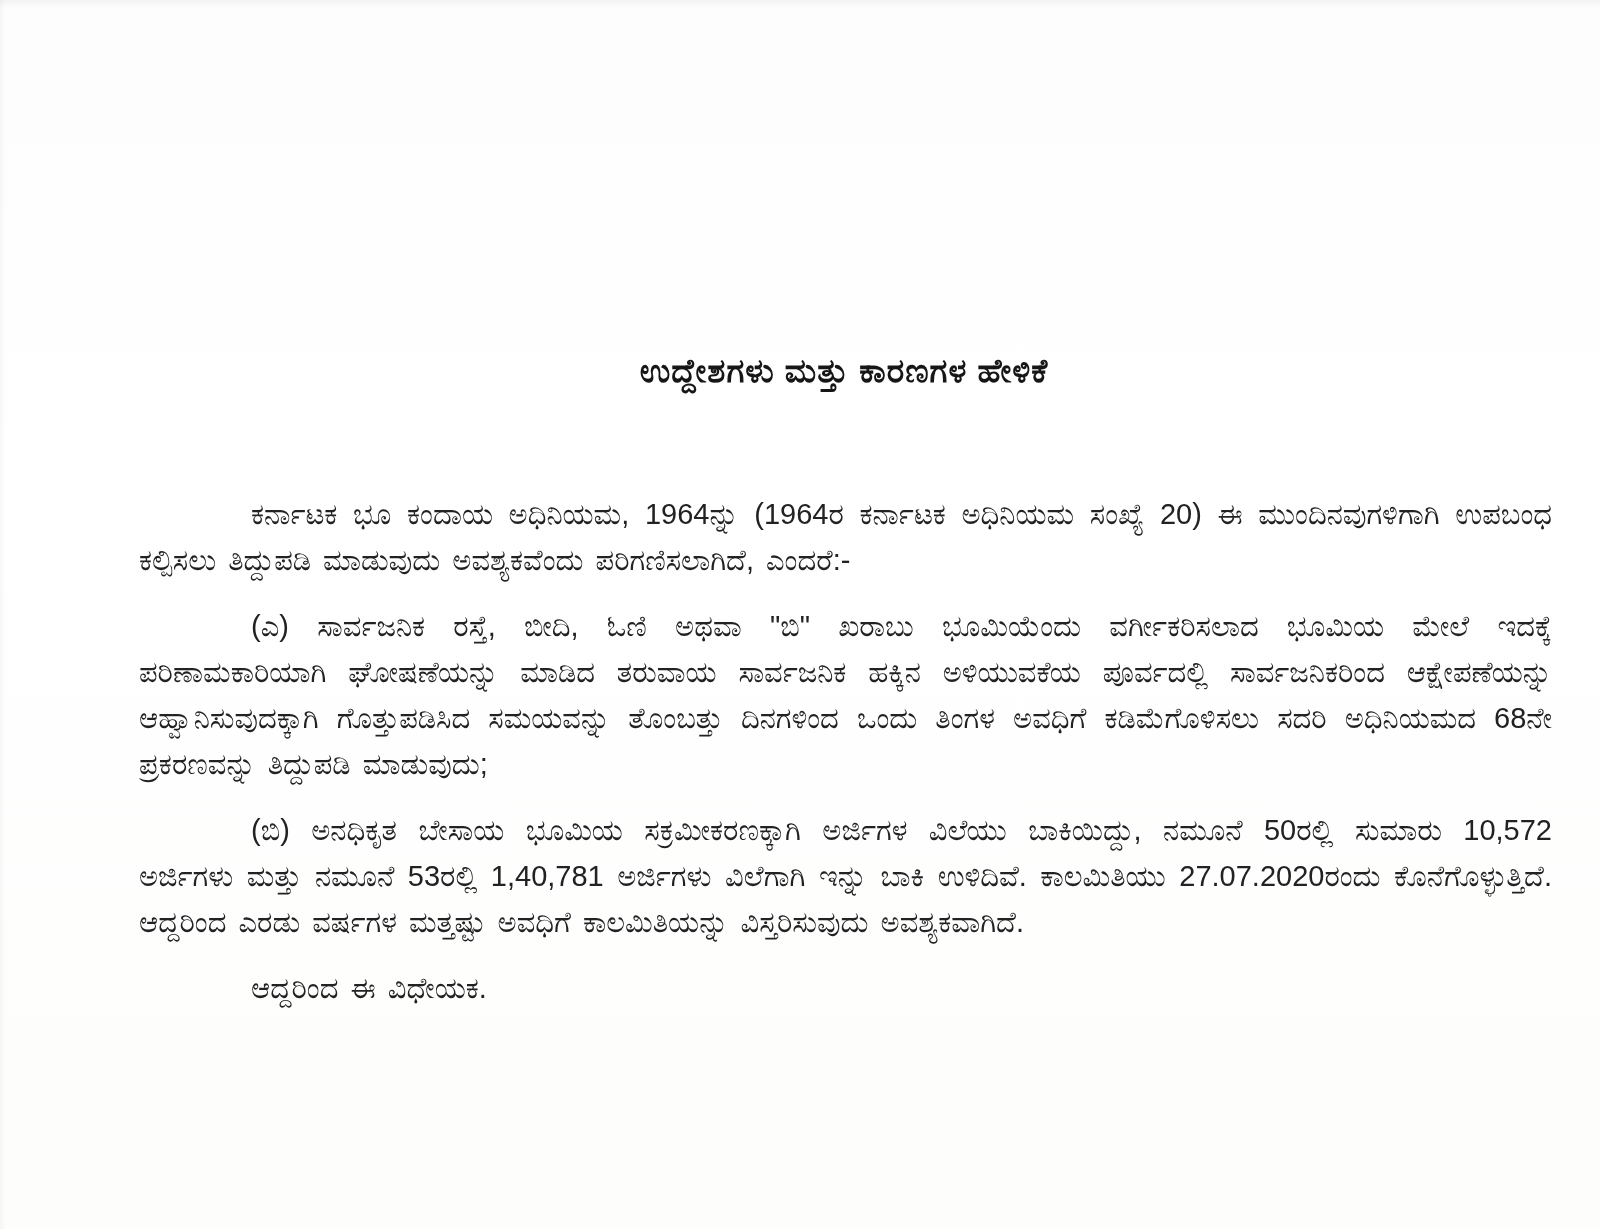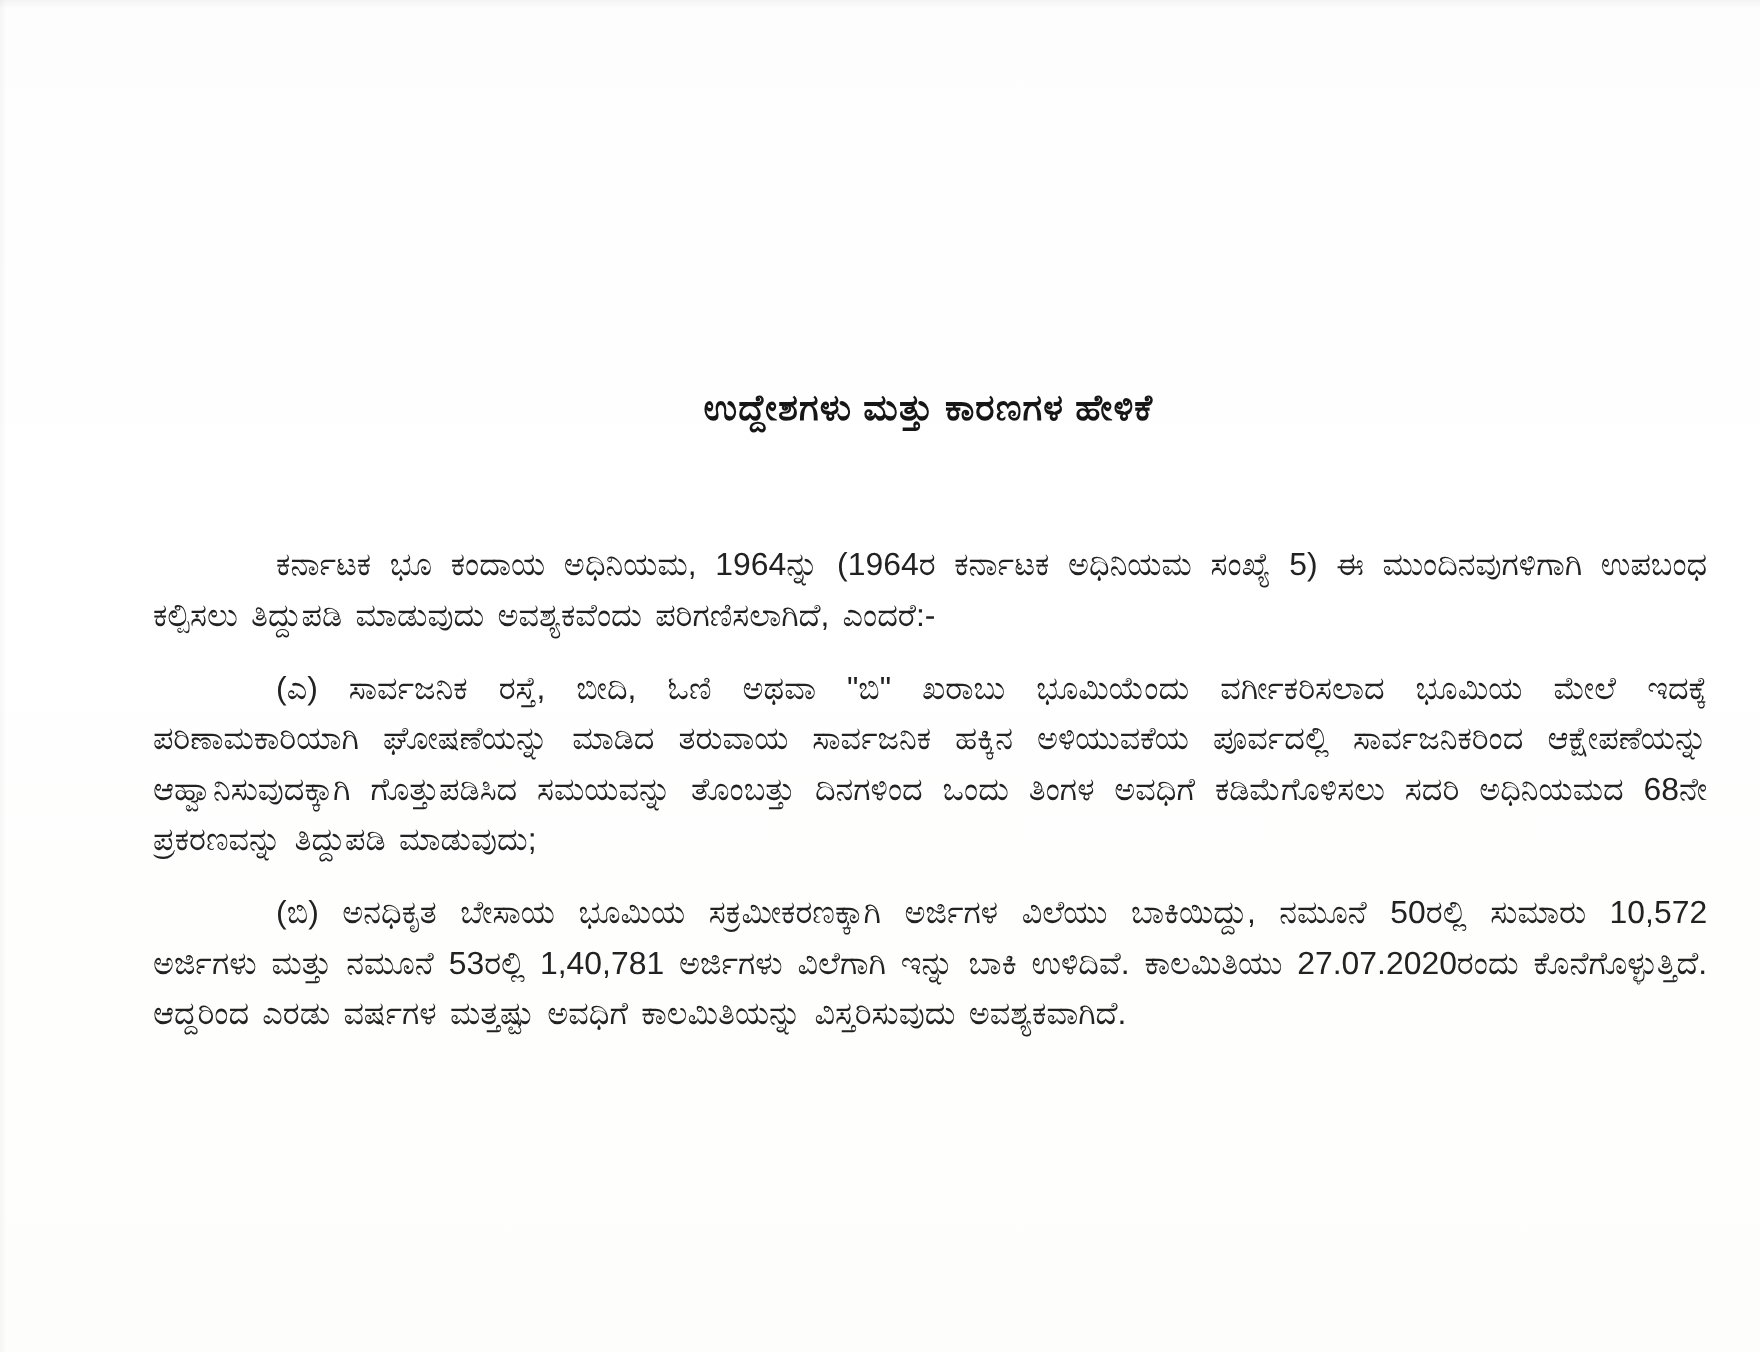--- a/index.html
+++ b/index.html
@@ -63,20 +63,21 @@
 </head>
 <body>
 
 <div class="scan-page">
   <div class="scan-edge-top"></div>
   <div class="scan-edge-left"></div>
 
   <h1 class="doc-title">ಉದ್ದೇಶಗಳು ಮತ್ತು ಕಾರಣಗಳ ಹೇಳಿಕೆ</h1>
 
   <div class="doc-body">
-    <p class="para">ಕರ್ನಾಟಕ ಭೂ ಕಂದಾಯ ಅಧಿನಿಯಮ, 1964ನ್ನು (1964ರ ಕರ್ನಾಟಕ ಅಧಿನಿಯಮ ಸಂಖ್ಯೆ 5) ಈ ಮುಂದಿನವುಗಳಿಗಾಗಿ ಉಪಬಂಧ ಕಲ್ಪಿಸಲು ತಿದ್ದುಪಡಿ ಮಾಡುವುದು ಅವಶ್ಯಕವೆಂದು ಪರಿಗಣಿಸಲಾಗಿದೆ, ಎಂದರೆ:-</p>
+    <p class="para">ಕರ್ನಾಟಕ ಭೂ ಕಂದಾಯ ಅಧಿನಿಯಮ, 1964ನ್ನು (1964ರ ಕರ್ನಾಟಕ ಅಧಿನಿಯಮ ಸಂಖ್ಯೆ 20) ಈ ಮುಂದಿನವುಗಳಿಗಾಗಿ ಉಪಬಂಧ ಕಲ್ಪಿಸಲು ತಿದ್ದುಪಡಿ ಮಾಡುವುದು ಅವಶ್ಯಕವೆಂದು ಪರಿಗಣಿಸಲಾಗಿದೆ, ಎಂದರೆ:-</p>
 
     <p class="para">(ಎ) ಸಾರ್ವಜನಿಕ ರಸ್ತೆ, ಬೀದಿ, ಓಣಿ ಅಥವಾ "ಬಿ" ಖರಾಬು ಭೂಮಿಯೆಂದು ವರ್ಗೀಕರಿಸಲಾದ ಭೂಮಿಯ ಮೇಲೆ ಇದಕ್ಕೆ ಪರಿಣಾಮಕಾರಿಯಾಗಿ ಘೋಷಣೆಯನ್ನು ಮಾಡಿದ ತರುವಾಯ ಸಾರ್ವಜನಿಕ ಹಕ್ಕಿನ ಅಳಿಯುವಕೆಯ ಪೂರ್ವದಲ್ಲಿ ಸಾರ್ವಜನಿಕರಿಂದ ಆಕ್ಷೇಪಣೆಯನ್ನು ಆಹ್ವಾನಿಸುವುದಕ್ಕಾಗಿ ಗೊತ್ತುಪಡಿಸಿದ ಸಮಯವನ್ನು ತೊಂಬತ್ತು ದಿನಗಳಿಂದ ಒಂದು ತಿಂಗಳ ಅವಧಿಗೆ ಕಡಿಮೆಗೊಳಿಸಲು ಸದರಿ ಅಧಿನಿಯಮದ 68ನೇ ಪ್ರಕರಣವನ್ನು ತಿದ್ದುಪಡಿ ಮಾಡುವುದು;</p>
 
     <p class="para">(ಬಿ) ಅನಧಿಕೃತ ಬೇಸಾಯ ಭೂಮಿಯ ಸಕ್ರಮೀಕರಣಕ್ಕಾಗಿ ಅರ್ಜಿಗಳ ವಿಲೆಯು ಬಾಕಿಯಿದ್ದು, ನಮೂನೆ 50ರಲ್ಲಿ ಸುಮಾರು 10,572 ಅರ್ಜಿಗಳು ಮತ್ತು ನಮೂನೆ 53ರಲ್ಲಿ 1,40,781 ಅರ್ಜಿಗಳು ವಿಲೆಗಾಗಿ ಇನ್ನು ಬಾಕಿ ಉಳಿದಿವೆ. ಕಾಲಮಿತಿಯು 27.07.2020ರಂದು ಕೊನೆಗೊಳ್ಳುತ್ತಿದೆ. ಆದ್ದರಿಂದ ಎರಡು ವರ್ಷಗಳ ಮತ್ತಷ್ಟು ಅವಧಿಗೆ ಕಾಲಮಿತಿಯನ್ನು ವಿಸ್ತರಿಸುವುದು ಅವಶ್ಯಕವಾಗಿದೆ.</p>
 
+    <p class="para closing">ಆದ್ದರಿಂದ ಈ ವಿಧೇಯಕ.</p>
   </div>
 </div>
 
 </body></html>

